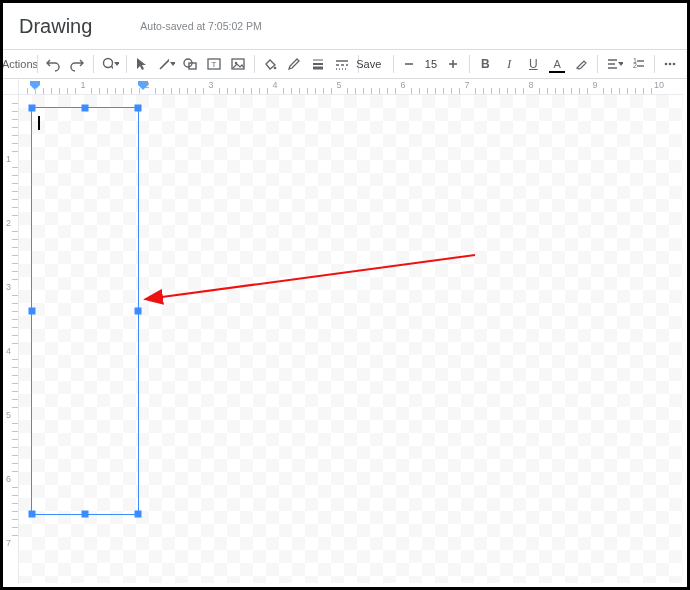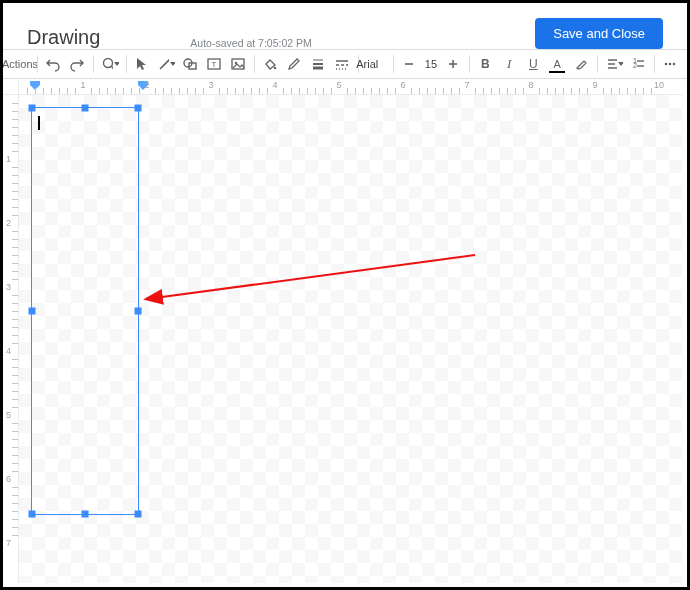--- a/index.html
+++ b/index.html
@@ -1,20 +1,20 @@
 <!DOCTYPE html>
 <html><head>
 <meta charset="utf-8">
 <style>
   html,body{margin:0;padding:0;font-family:Arial,Helvetica,sans-serif;background:#fff}
   *{box-sizing:border-box}
   .frame{width:690px;height:590px;border:3px solid #000;position:relative;overflow:hidden;background:#fff}
-  .header{height:46px;display:flex;align-items:flex-end;padding:0 24px}
+  .header{height:46px;display:flex;align-items:center;padding:0 16px}
   .title{font-size:20px;color:#3c4043;font-weight:400}
-  .autosave{font-size:10.5px;color:#80868b;margin-left:90px}
+  .autosave{font-size:10.5px;color:#80868b;margin-left:48px}
   .spacer{flex:1}
   .save-btn{background:#1a73e8;color:#fff;border:none;border-radius:4px;font-size:13px;font-weight:500;padding:8px 18px;cursor:pointer}
   .toolbar{height:30px;border-top:1px solid #dadce0;border-bottom:1px solid #dadce0;display:flex;align-items:center;padding:0 6px;gap:2px}
   .tbtn{height:24px;min-width:22px;display:flex;align-items:center;justify-content:center;border:none;background:transparent;color:#5f6368;cursor:pointer;border-radius:2px;padding:0 2px}
   .tbtn svg{display:block}
   .tbtn .caret{margin-left:1px}
   .actions-lbl{font-size:11px;color:#5f6368;padding:0 4px}
   .sep{width:1px;height:18px;background:#dadce0;margin:0 3px}
   .font-name{font-size:11px;color:#3c4043;min-width:46px;text-align:left;padding-left:4px}
   .font-size{font-size:11px;color:#3c4043;min-width:18px;text-align:center}
@@ -46,21 +46,20 @@
 </style>
 </head>
 <body>
 
 <div class="frame">
 
   <div class="header">
     <div class="title">Drawing</div>
     <div class="autosave">Auto-saved at 7:05:02 PM</div>
     <div class="spacer"></div>
-    <button class="save-btn">Save and Close</button>
   </div>
 
   <div class="toolbar">
 
     <button class="tbtn">
       <span class="actions-lbl">Actions</span>
       <svg class="caret" width="6" height="4">
           <path d="M0 0 L6 0 L3 4 Z" fill="#5f6368"></path>
         </svg>
     </button>
@@ -149,21 +148,21 @@
       <svg width="16" height="16">
           <line x1="2" y1="5" x2="14" y2="5" stroke="#5f6368" stroke-width="1.5"></line>
           <line x1="2" y1="9" x2="14" y2="9" stroke="#5f6368" stroke-width="1.5" stroke-dasharray="3 2"></line>
           <line x1="2" y1="13" x2="14" y2="13" stroke="#5f6368" stroke-width="1.5" stroke-dasharray="1 2"></line>
         </svg>
     </button>
 
     <div class="sep"></div>
 
     <button class="tbtn">
-      <span class="font-name">Arial</span>
+      <span class="font-name">Save</span>
       <svg class="caret" width="6" height="4">
           <path d="M0 0 L6 0 L3 4 Z" fill="#5f6368"></path>
         </svg>
     </button>
 
     <div class="sep"></div>
 
     <button class="tbtn">
       <svg width="12" height="12">
           <line x1="2" y1="6" x2="10" y2="6" stroke="#5f6368" stroke-width="1.6"></line>

